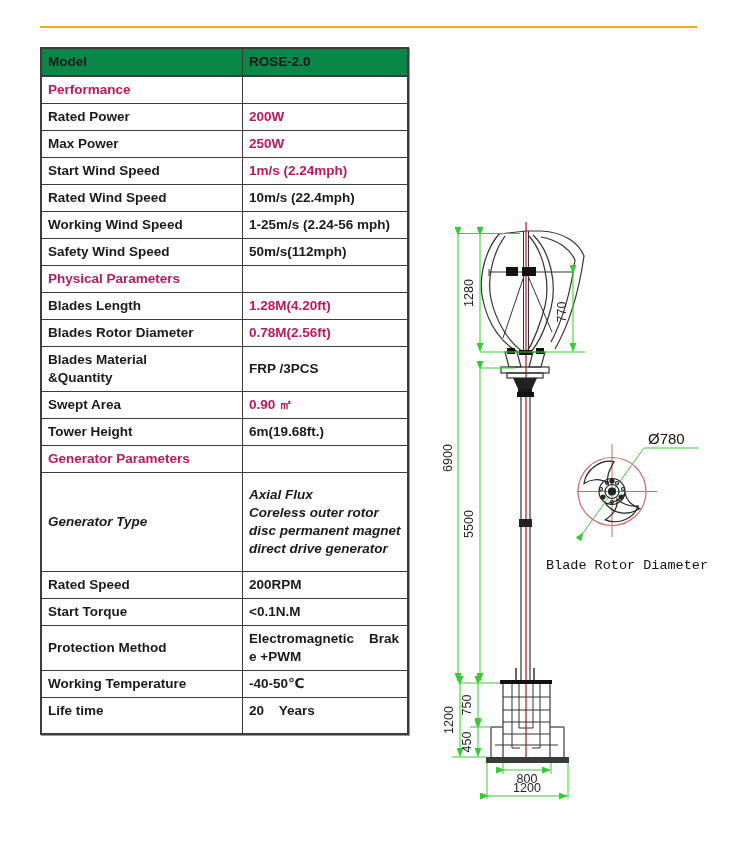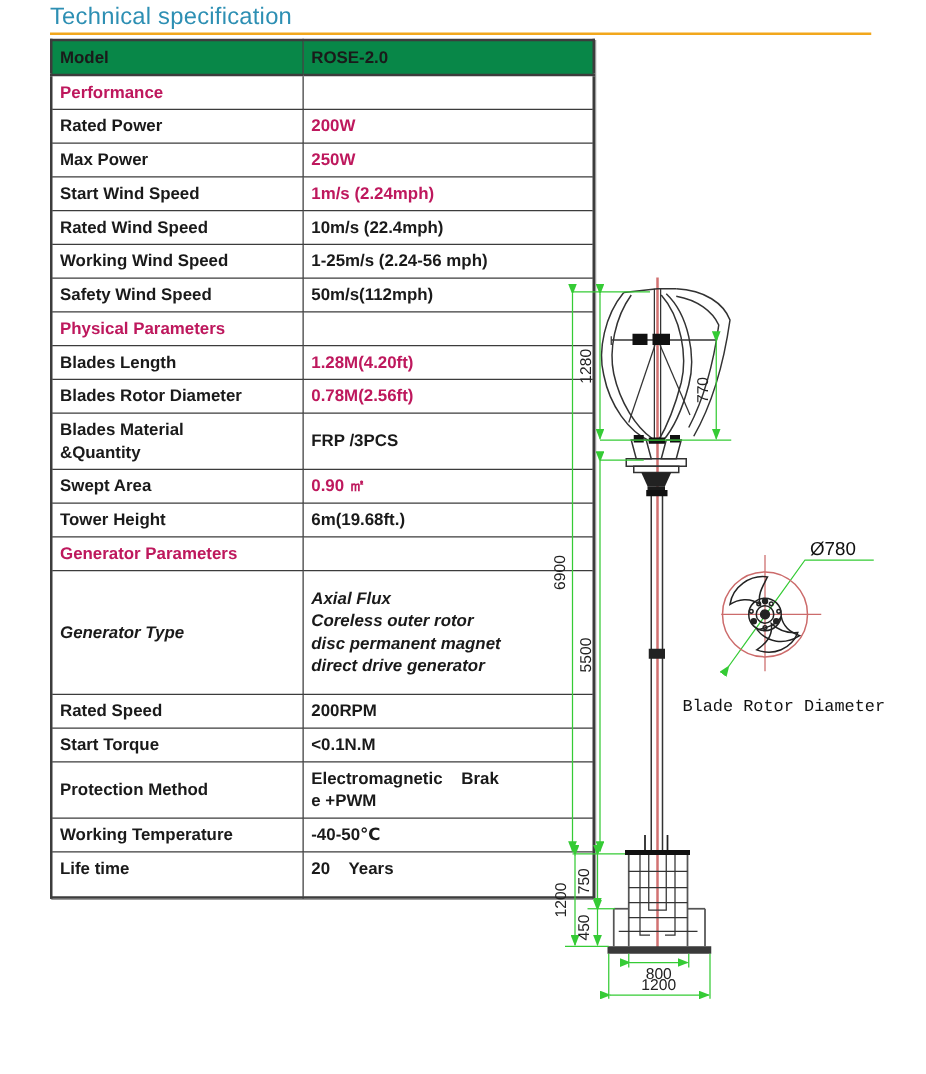--- a/index.html
+++ b/index.html
@@ -6,21 +6,21 @@
   #canvas{position:relative;width:741px;height:859px;background:#fff;overflow:hidden;
           font-family:"Liberation Sans","DejaVu Sans",sans-serif;}
 
   
   #page-title{position:absolute;left:40px;top:3px;font-size:19px;color:#2d8fb3;
               letter-spacing:.2px;}
   #title-underline{position:absolute;left:40px;top:26px;width:657px;height:0;
                    border-top:2px solid #f2a71c;}
 
   
-  #spec-table{position:absolute;left:40px;top:31px;width:436px;border-collapse:collapse;
+  #spec-table{position:absolute;left:40px;top:47px;width:369px;border-collapse:collapse;
               table-layout:fixed;}
   #spec-table td{border:1px solid #3c3c3c;padding:4px 6px;font-size:13.5px;font-weight:bold;
                  color:#1a1a1a;vertical-align:middle;white-space:pre-wrap;line-height:18px;}
   #spec-table{border:2px solid #3c3c3c;box-shadow:1px 1px 0 #9a9a9a;}
   #spec-table td.c-label{width:188px;}
   #spec-table tr.model-row td{background:#088748;border-bottom:2px solid #3c3c3c;}
   #spec-table td.red{color:#be185d;}
   #spec-table tr:last-child td{padding-bottom:13px;}
   #spec-table tr.gen-row td{padding-top:13px;padding-bottom:13px;font-style:italic;}
 
@@ -28,21 +28,20 @@
   #turbine-drawing{position:absolute;left:428px;top:213px;}
   .dimtxt{font-family:"Liberation Sans","DejaVu Sans",sans-serif;font-size:12.5px;fill:#222;}
   .captxt{font-family:"Liberation Mono","DejaVu Sans Mono",monospace;font-size:13.5px;fill:#111;}
   .diatxt{font-family:"Liberation Sans","DejaVu Sans",sans-serif;font-size:15px;fill:#111;}
 </style>
 </head>
 <body>
 
 <div id="canvas">
 
-  <div id="page-title">Technical specification</div>
   <div id="title-underline"></div>
 
   <table id="spec-table">
     <tbody id="spec-tbody">
         <tr class="model-row">
           <td class="c-label">Model</td>
           <td class="c-value">ROSE-2.0</td>
         </tr>
         <tr>
           <td class="c-label red">Performance</td>

